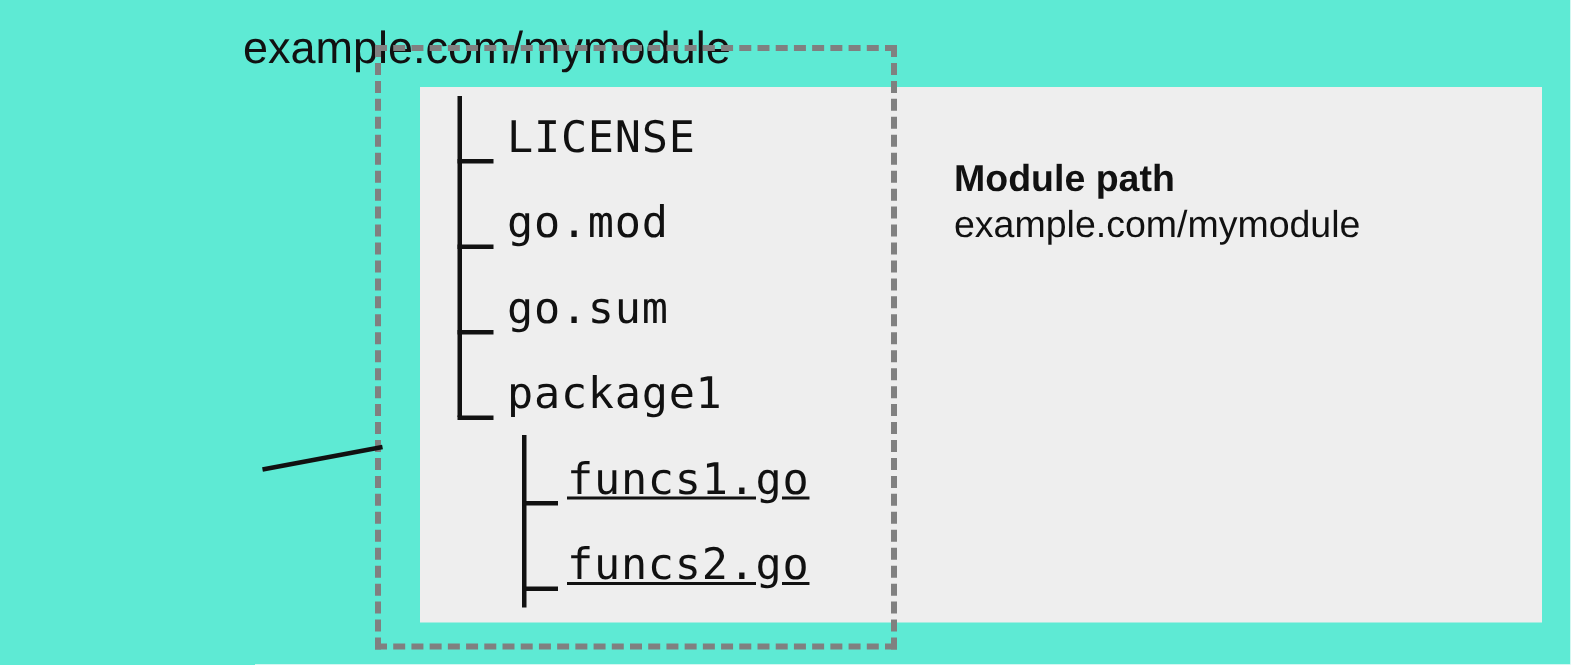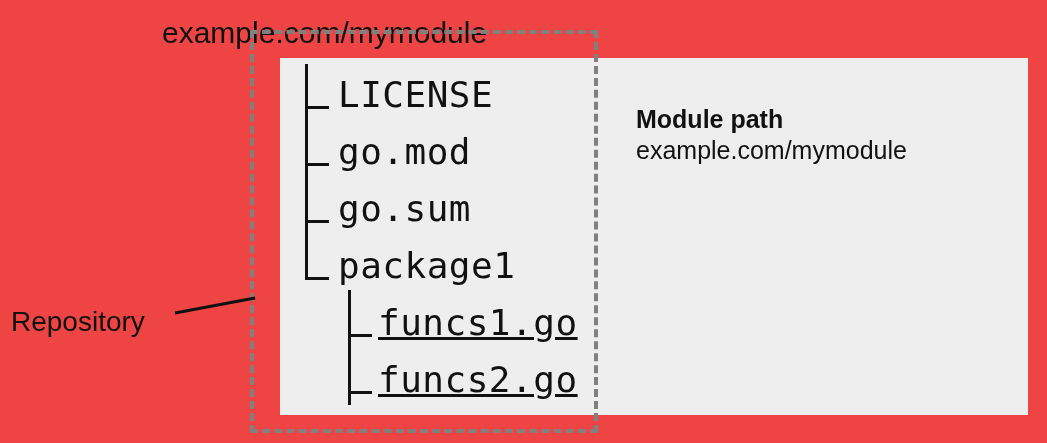--- a/index.html
+++ b/index.html
@@ -5,21 +5,21 @@
 <style>
   html, body {
     margin: 0;
     padding: 0;
     background: #ffffff;
   }
   #canvas {
     position: relative;
     width: 1047px;
     height: 443px;
-    background: #ef4444;
+    background: #5eead4;
     overflow: hidden;
     font-family: "Liberation Sans", sans-serif;
     color: #111111;
   }
 
   
   #module-path-title {
     position: absolute;
     left: 162px;
     top: 16px;
@@ -53,21 +53,21 @@
   }
 
   
   #file-tree {
     position: absolute;
     left: 300px;
     top: 58px;
     width: 300px;
     height: 357px;
     font-family: "DejaVu Sans Mono", monospace;
-    font-size: 36px;
+    font-size: 29px;
     color: #111111;
   }
   .tree-row {
     position: absolute;
     left: 0;
     height: 57px;
     white-space: nowrap;
   }
   .tree-row .tree-label {
     position: absolute;
@@ -179,19 +179,18 @@
       <div class="branch" style="left:48px; top:42px; width:24px;"></div>
       <span class="tree-label">funcs2.go</span>
     </div>
   </div>
 
   <div id="module-annotation">
     <div id="module-annotation-title">Module path</div>
     <div id="module-annotation-value">example.com/mymodule</div>
   </div>
 
-  <div id="repository-label">Repository</div>
 
   <svg id="repository-leader" width="85" height="30" viewBox="0 0 85 30">
     <line x1="0" y1="23" x2="80" y2="8" stroke="#111111" stroke-width="3"></line>
   </svg>
 
 </div>
 
 </body></html>

